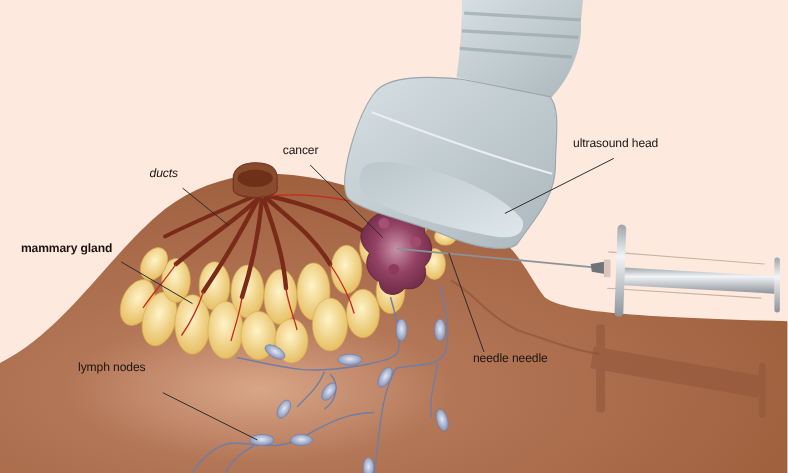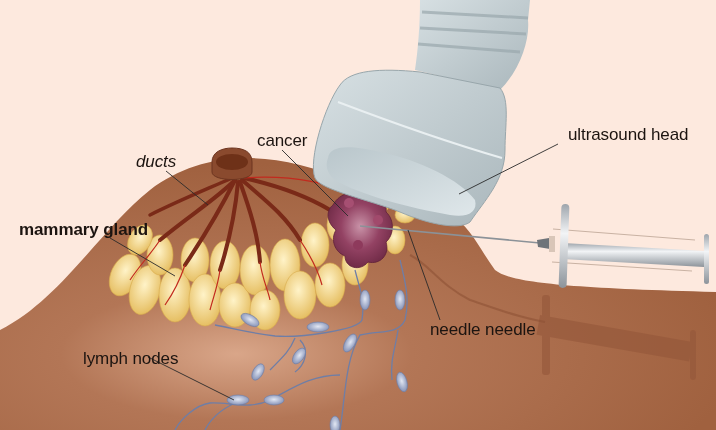--- a/index.html
+++ b/index.html
@@ -1,19 +1,19 @@
 <!DOCTYPE html>
 <html><head>
   <meta charset="utf-8">
   <style>
     html, body { margin: 0; padding: 0; }
     body { width: 716px; height: 430px; overflow: hidden; background: #fde9de; font-family: "Liberation Sans", "DejaVu Sans", sans-serif; }
     #stage { position: relative; width: 716px; height: 430px; }
     #stage svg { position: absolute; left: 0; top: 0; }
-    .label { position: absolute; font-size: 17px; color: #1c1410; white-space: nowrap; letter-spacing: -0.1px; }
+    .label { position: absolute; font-size: 11px; color: #1c1410; white-space: nowrap; letter-spacing: -0.1px; }
   </style>
 </head>
 <body>
 
 <div id="stage">
   <svg width="716" height="430" viewBox="0 0 716 430" xmlns="http://www.w3.org/2000/svg">
     <defs>
       <radialGradient id="skinGrad" cx="0.33" cy="0.72" r="0.7">
         <stop offset="0" stop-color="#d9a689"></stop>
         <stop offset="0.35" stop-color="#b37656"></stop>
@@ -165,16 +165,16 @@
       <line x1="110" y1="238" x2="175" y2="276"></line>
       <line x1="558" y1="144" x2="459" y2="194"></line>
       <line x1="408" y1="230" x2="440" y2="320"></line>
       <line x1="148" y1="357" x2="234" y2="400"></line>
     </g>
   </svg>
 
   <div class="label" style="left:136px; top:152px;font-style:italic;">ducts</div>
   <div class="label" style="left:257px; top:131px;">cancer</div>
   <div class="label" style="left:19px; top:220px;font-weight:bold;">mammary gland</div>
-  <div class="label" style="left:568px; top:125px;">ultrasound head</div>
+  <div class="label" style="left:521px; top:125px;">ultrasound head</div>
   <div class="label" style="left:430px; top:320px;">needle needle</div>
-  <div class="label" style="left:71px; top:349px;margin-left:12px;">lymph nodes</div>
+  <div class="label" style="left:71px; top:328px;">lymph nodes</div>
 </div>
 
 </body></html>

